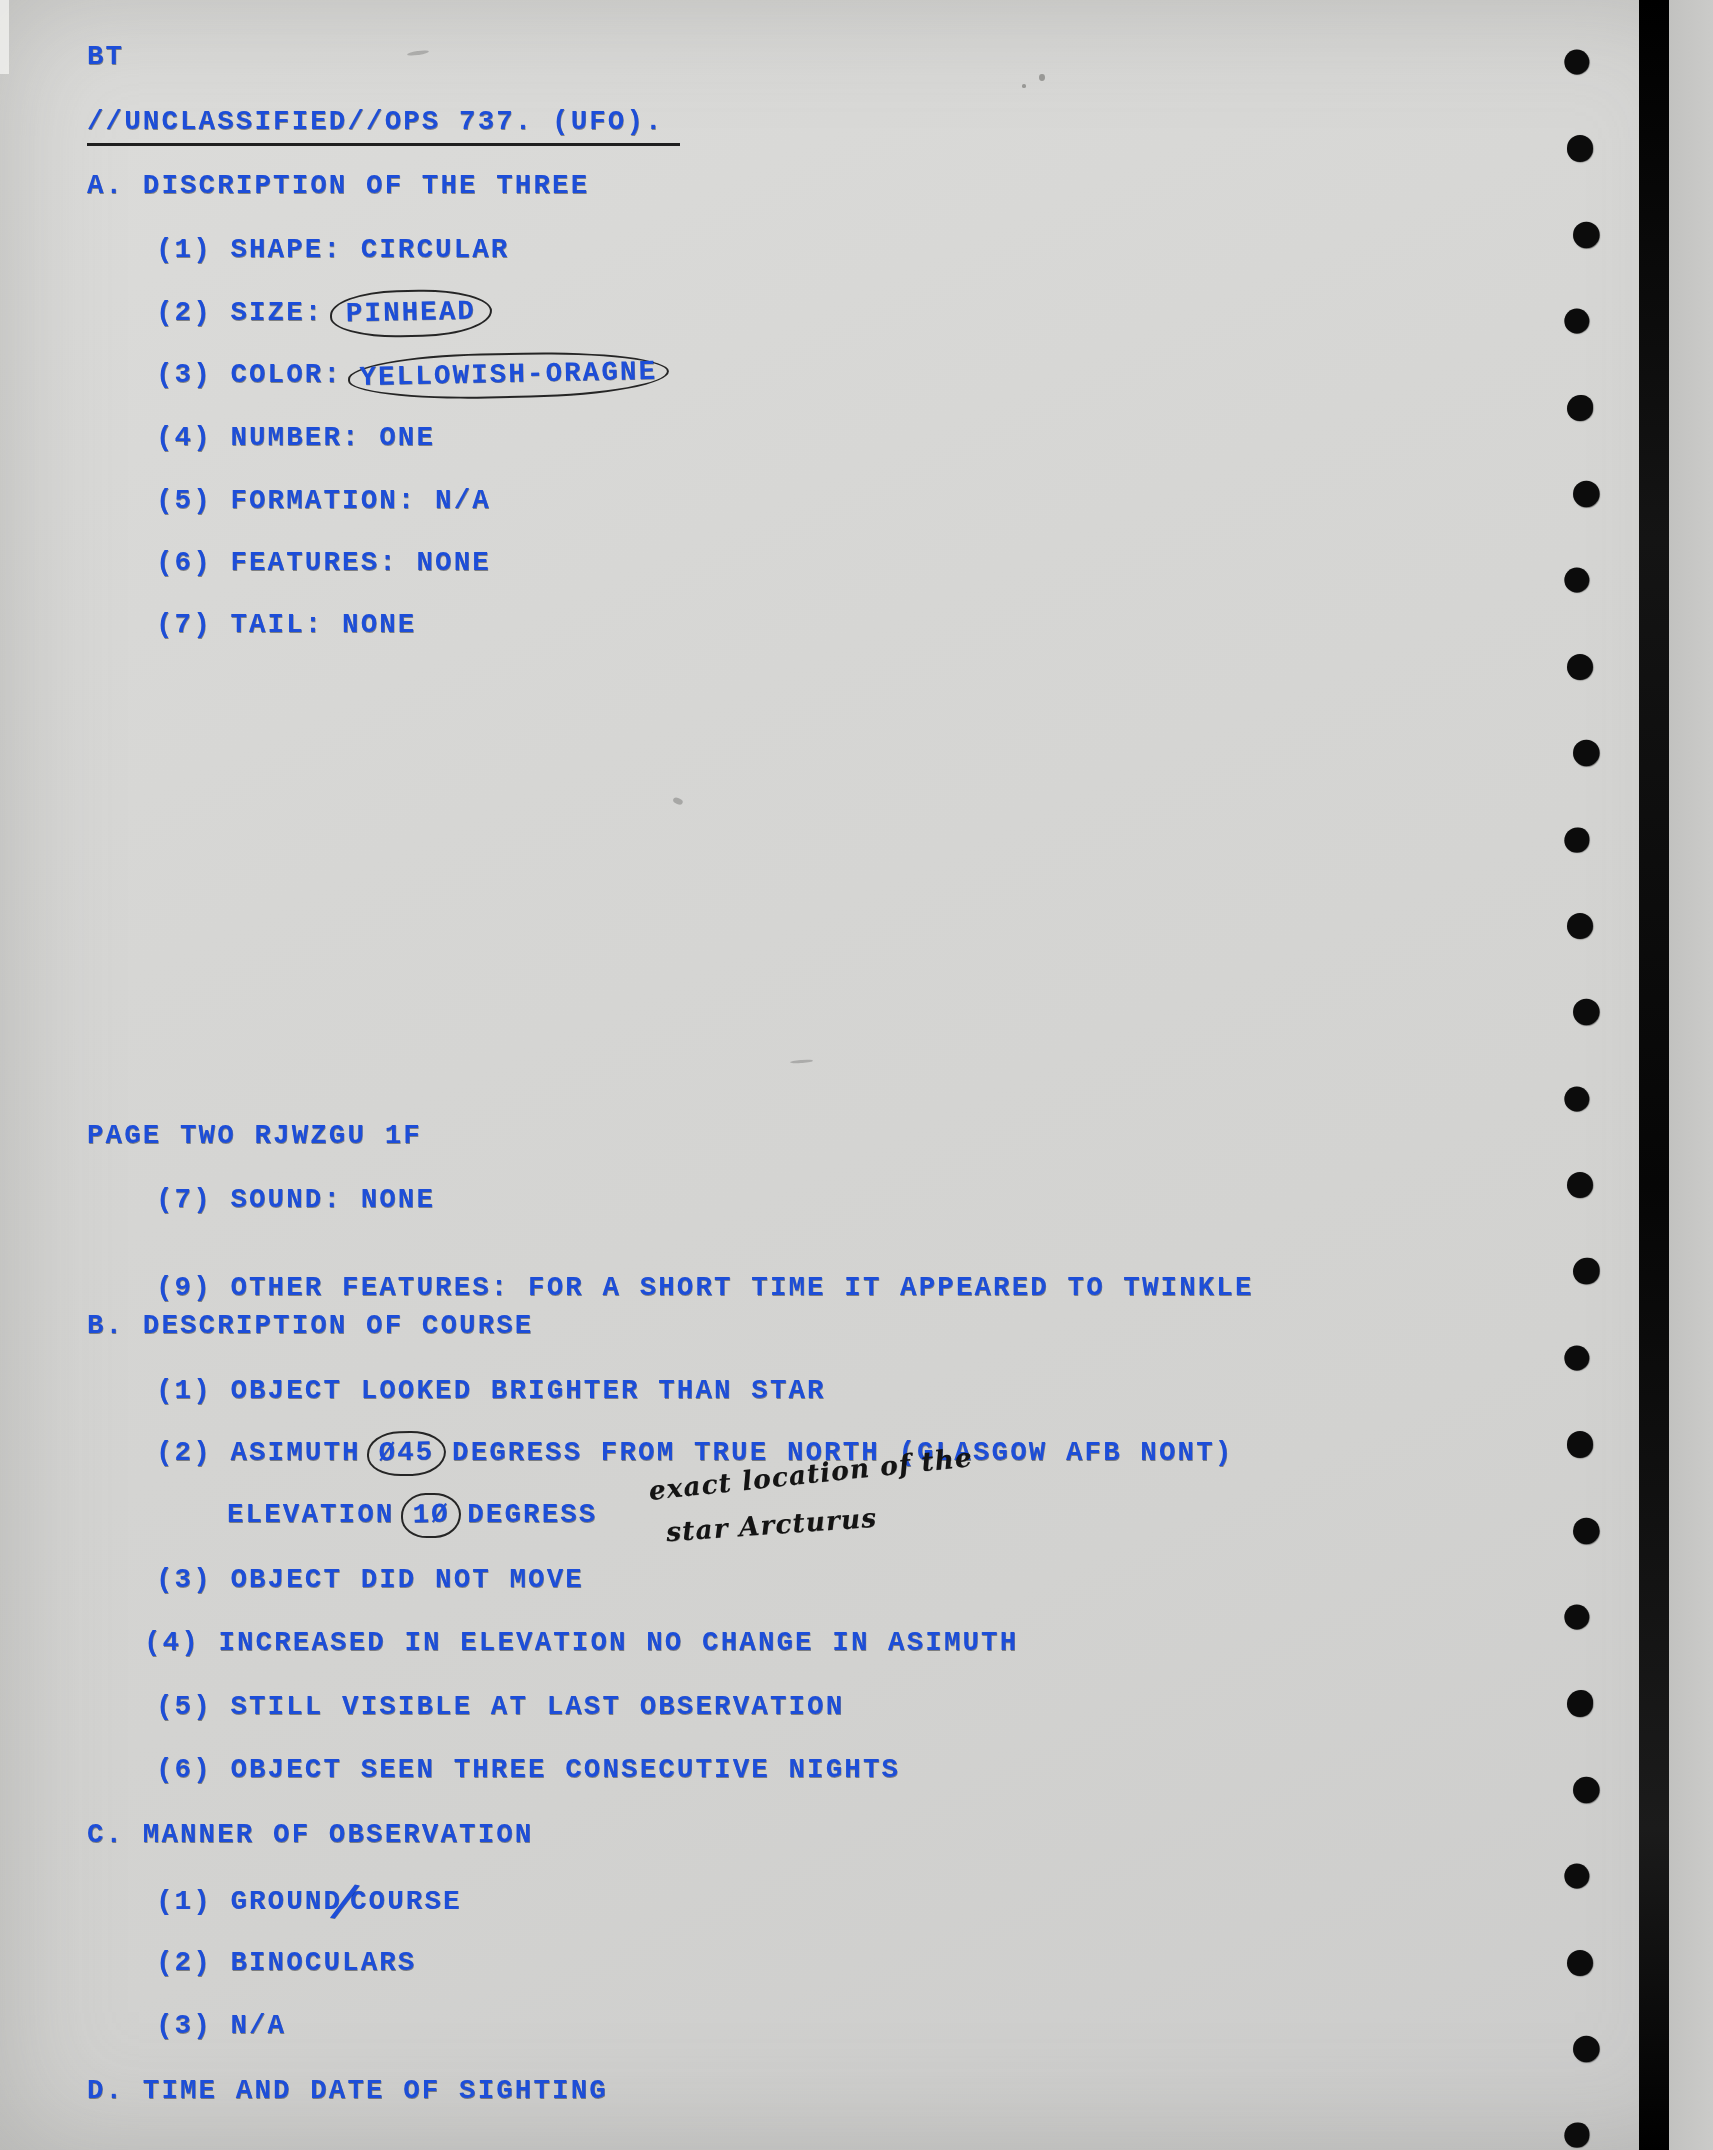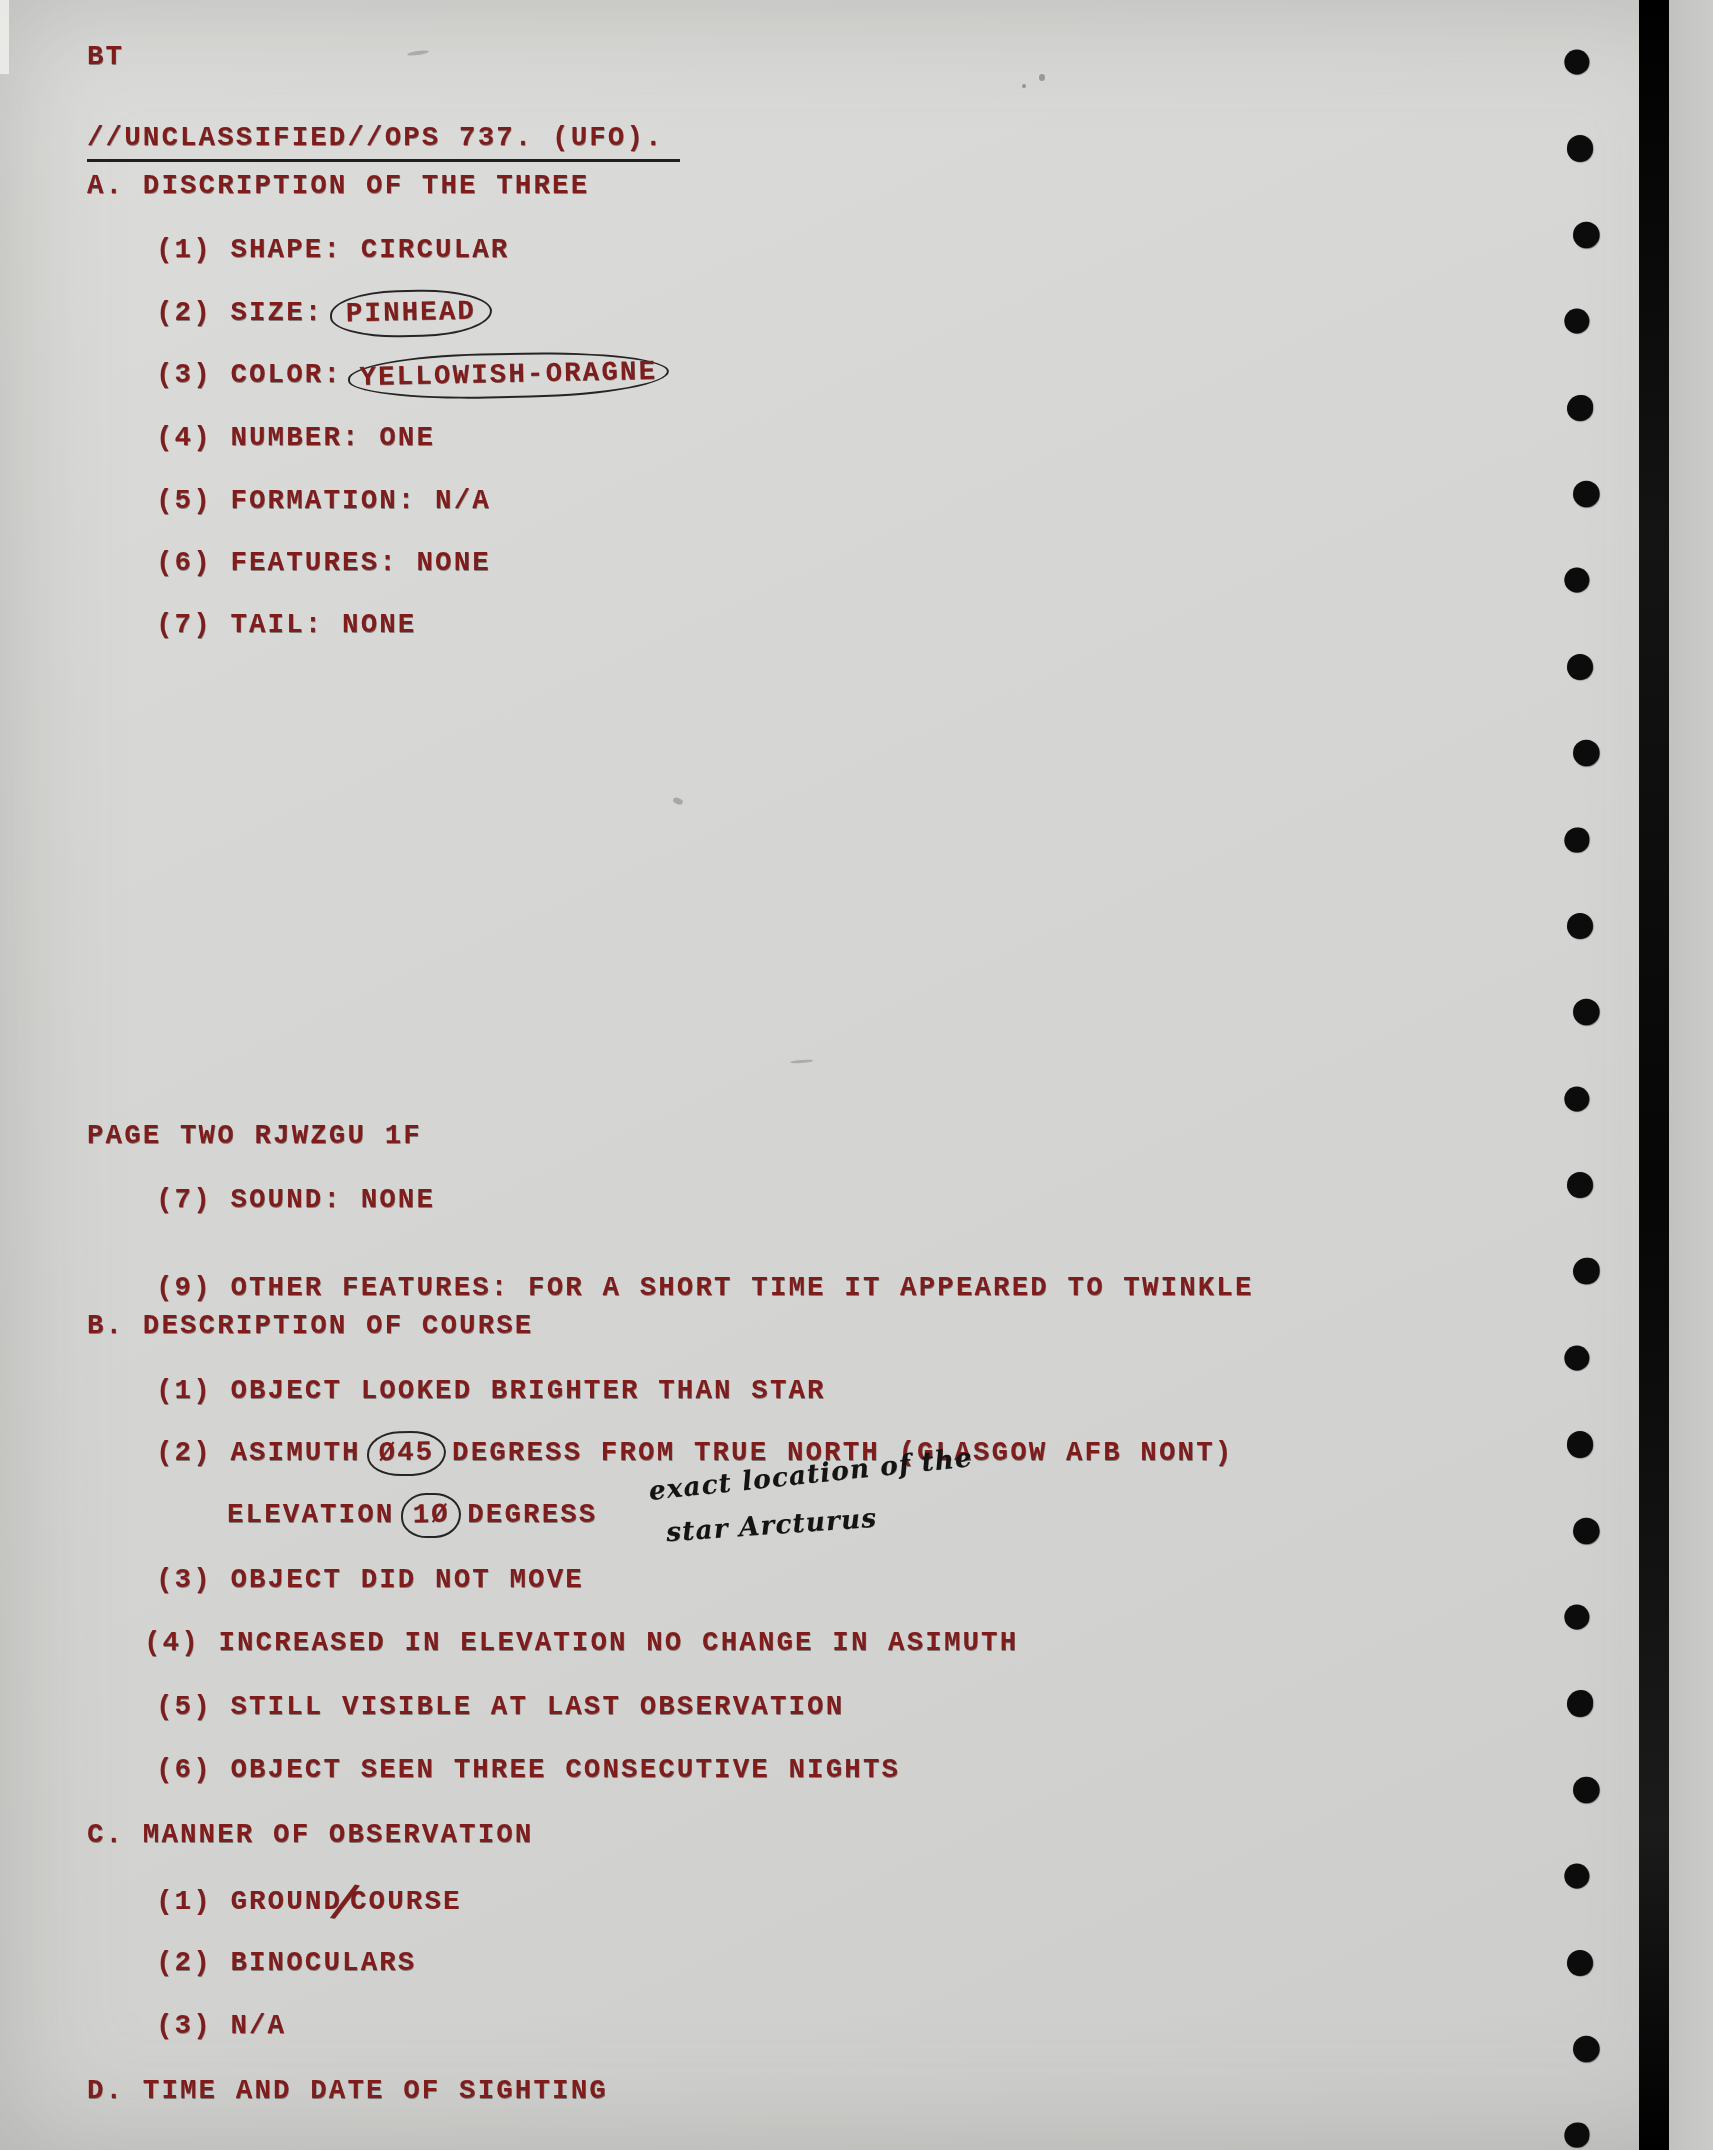--- a/index.html
+++ b/index.html
@@ -16,28 +16,27 @@
   }
   .edge-sliver {
     position: absolute; left: 0; top: 0; width: 8.5px; height: 74px;
     background: #f1f1ef; opacity: .8;
   }
   
   .line {
     position: absolute; white-space: nowrap;
     font: 700 27.5px/1.15 "Liberation Mono", "DejaVu Sans Mono", monospace;
     letter-spacing: 2.1px;
-    color: #7f1d1d;
+    color: #1d4ed8;
     text-shadow: 0.5px 0.5px 0.5px rgba(25,25,25,0.45);
   }
   .underline {
     display: inline-block;
     border-bottom: 3.2px solid #1f1f1f;
     padding: 0 16px 5.3px 0;
-    margin-top: 16px;
   }
   .circled {
     display: inline-block;
     padding: 5.3px 13.8px 6.3px 13.8px;
     margin: -6.3px 6.3px -6.3px 6.3px;
     border: 2.6px solid rgba(22,22,22,0.92);
     border-radius: 48% 52% 50% 50% / 58% 55% 60% 52%;
     transform: rotate(-1.2deg);
   }
   .circled.tight { padding: 4.2px 9.5px 5.3px 9.5px; }

